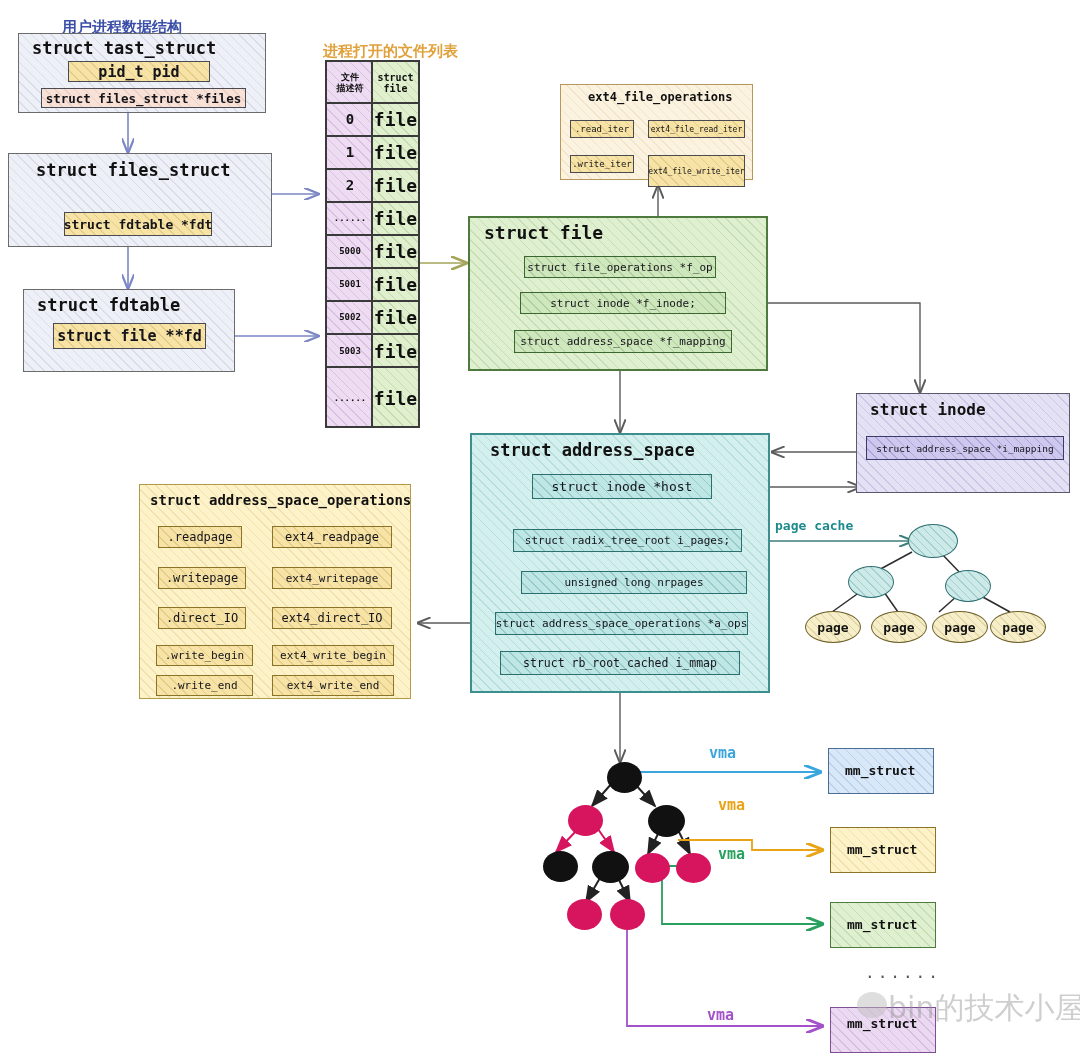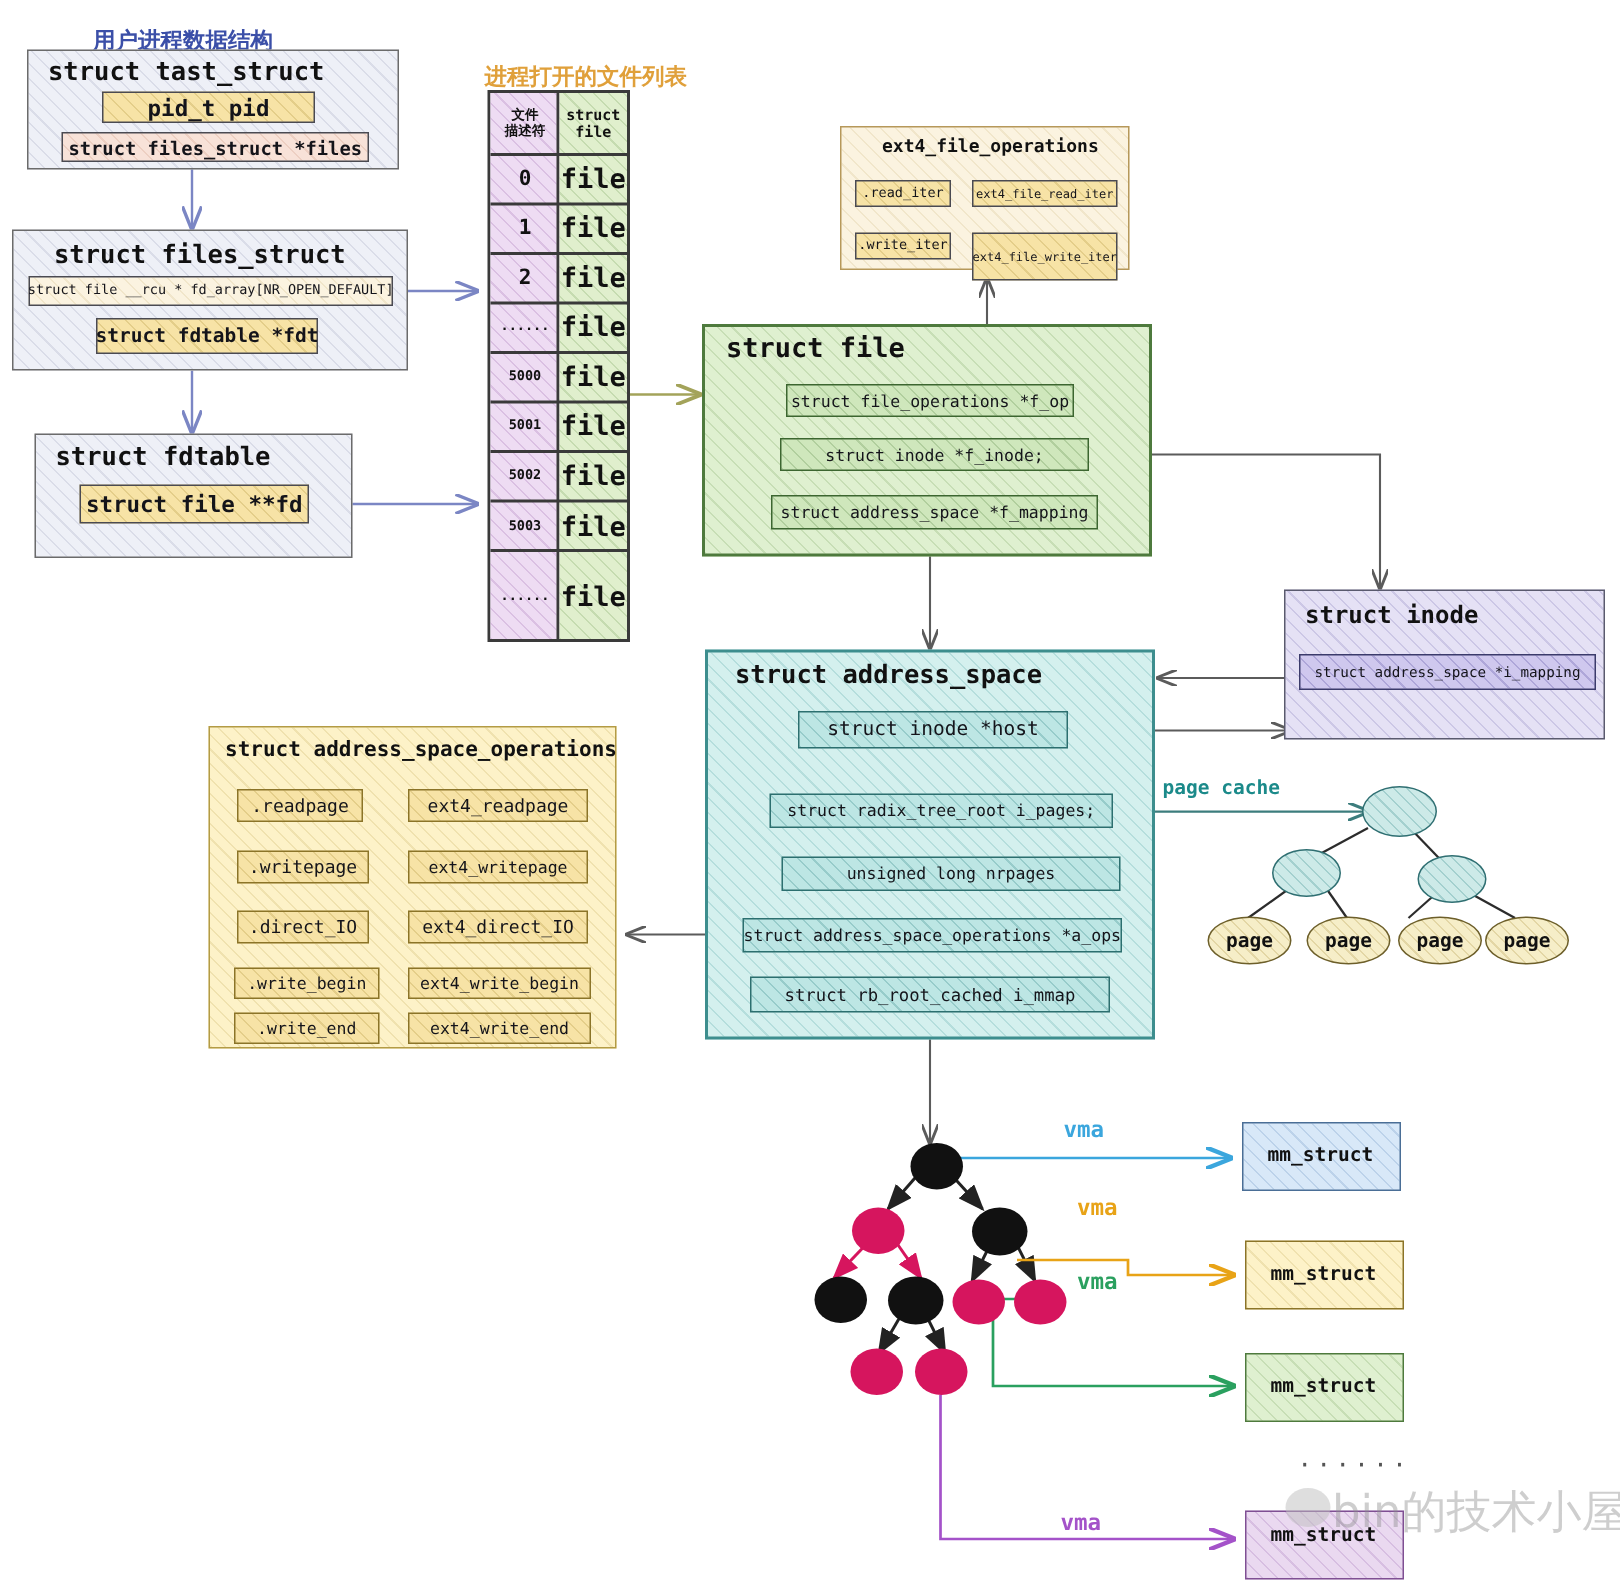--- a/index.html
+++ b/index.html
@@ -57,21 +57,21 @@
   .fdcol-r{position:absolute;left:46px;top:0;bottom:0;right:0;
            background-color:#e0efcd;
            background-image:repeating-linear-gradient(45deg,rgba(90,140,60,.20) 0 1px,transparent 1px 7px);}
   .fdrow{position:absolute;left:0;right:0;display:flex;align-items:center;}
   .fdrow .a{width:46px;text-align:center;font-size:14px;font-weight:700;color:#111;}
   .fdrow .a.sm{font-size:9px;}
   .fdrow .b{flex:1;text-align:center;font-size:18px;font-weight:700;color:#111;}
   .fdsep{position:absolute;height:2px;background:#3a3a3a;}
   .fdhdr{position:absolute;left:0;right:0;display:flex;align-items:center;}
   .fdhdr .a{width:46px;text-align:center;font-size:9px;line-height:11px;font-weight:700;
-            color:#111;font-family:Liberation Mono, monospace;}
+            color:#111;font-family:Liberation Serif, serif;}
   .fdhdr .b{flex:1;text-align:center;font-size:10px;font-weight:700;color:#111;}
   .ellipse{position:absolute;border:1.6px solid #2f6f72;border-radius:50%;
            background-color:#cdeae8;
            background-image:repeating-linear-gradient(45deg,rgba(40,130,130,.25) 0 1px,transparent 1px 6px);}
   .pagenode{position:absolute;border:1.6px solid #6d5f2a;border-radius:50%;
             background-color:#f6eec8;
             background-image:repeating-linear-gradient(45deg,rgba(160,130,40,.22) 0 1px,transparent 1px 6px);
             display:flex;align-items:center;justify-content:center;
             font-size:13px;font-weight:700;color:#111;}
   .rbnode{position:absolute;border-radius:50%;}
@@ -182,21 +182,20 @@
   <div class="title-hdr" style="left:62px;top:18px;color:#3b4fa8;">用户进程数据结构</div>
   <div class="title-hdr" style="left:323px;top:19px;color:#e0a03a;margin-top:23px;">进程打开的文件列表</div>
 
   <div class="box hatch-grey" style="left:18px;top:33px;width:248px;height:80px;"></div>
   <div class="struct-title" style="left:32px;top:38px;font-size:17px;">struct  tast_struct</div>
   <div class="field hatch-yellow-d" style="left:68px;top:61px;width:142px;height:21px;font-size:15px;font-weight:700;">pid_t  pid</div>
   <div class="field hatch-pink" style="left:41px;top:88px;width:205px;height:20px;font-size:12.5px;font-weight:700;">struct  files_struct *files</div>
 
   <div class="box hatch-grey" style="left:8px;top:153px;width:264px;height:94px;"></div>
   <div class="struct-title" style="left:36px;top:160px;font-size:17px;">struct files_struct</div>
-  <div class="field hatch-cream tiny" style="left:19px;top:184px;width:243px;height:20px;">struct file __rcu * fd_array[NR_OPEN_DEFAULT]</div>
   <div class="field hatch-yellow-d" style="left:64px;top:212px;width:148px;height:24px;font-size:13px;font-weight:700;">struct fdtable *fdt</div>
 
   <div class="box hatch-grey" style="left:23px;top:289px;width:212px;height:83px;"></div>
   <div class="struct-title" style="left:37px;top:295px;font-size:17px;">struct fdtable</div>
   <div class="field hatch-yellow-d" style="left:53px;top:323px;width:153px;height:26px;font-size:15px;font-weight:700;">struct file **fd</div>
 
   <div class="fdwrap" style="left:325px;top:60px;width:95px;height:368px;">
     <div class="fdcol-l"></div>
     <div class="fdcol-r"></div>
 

